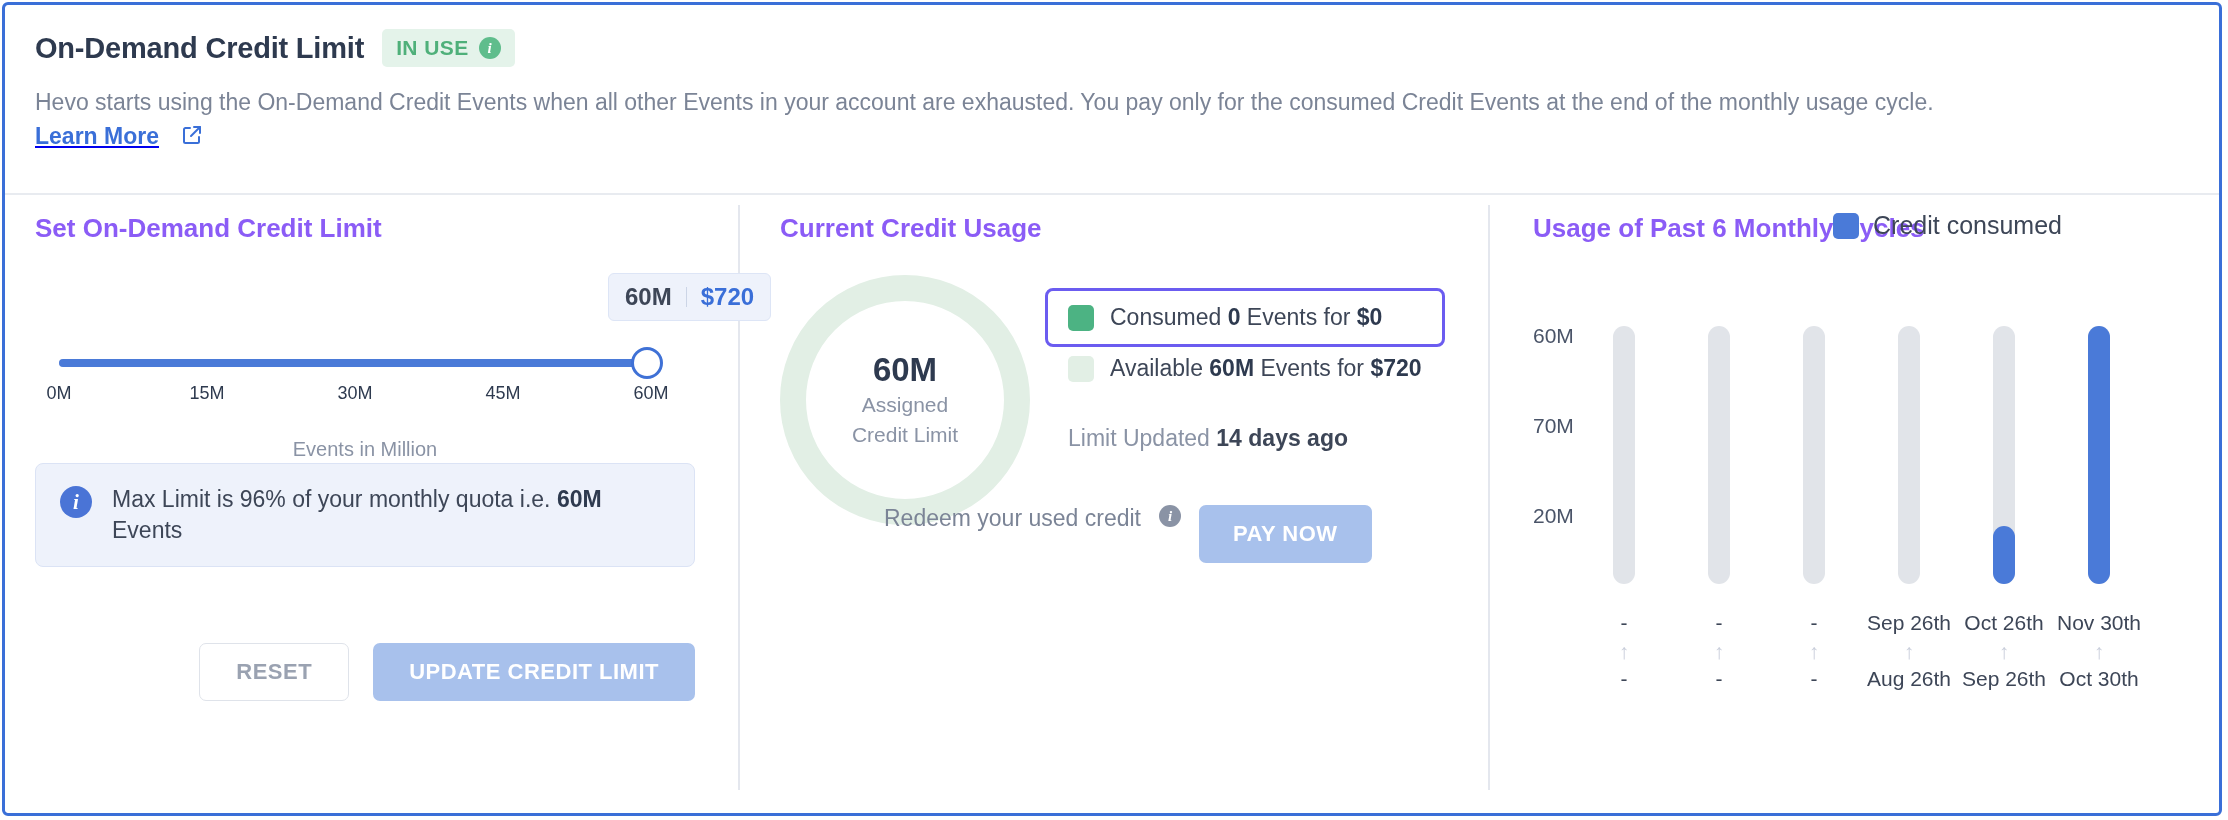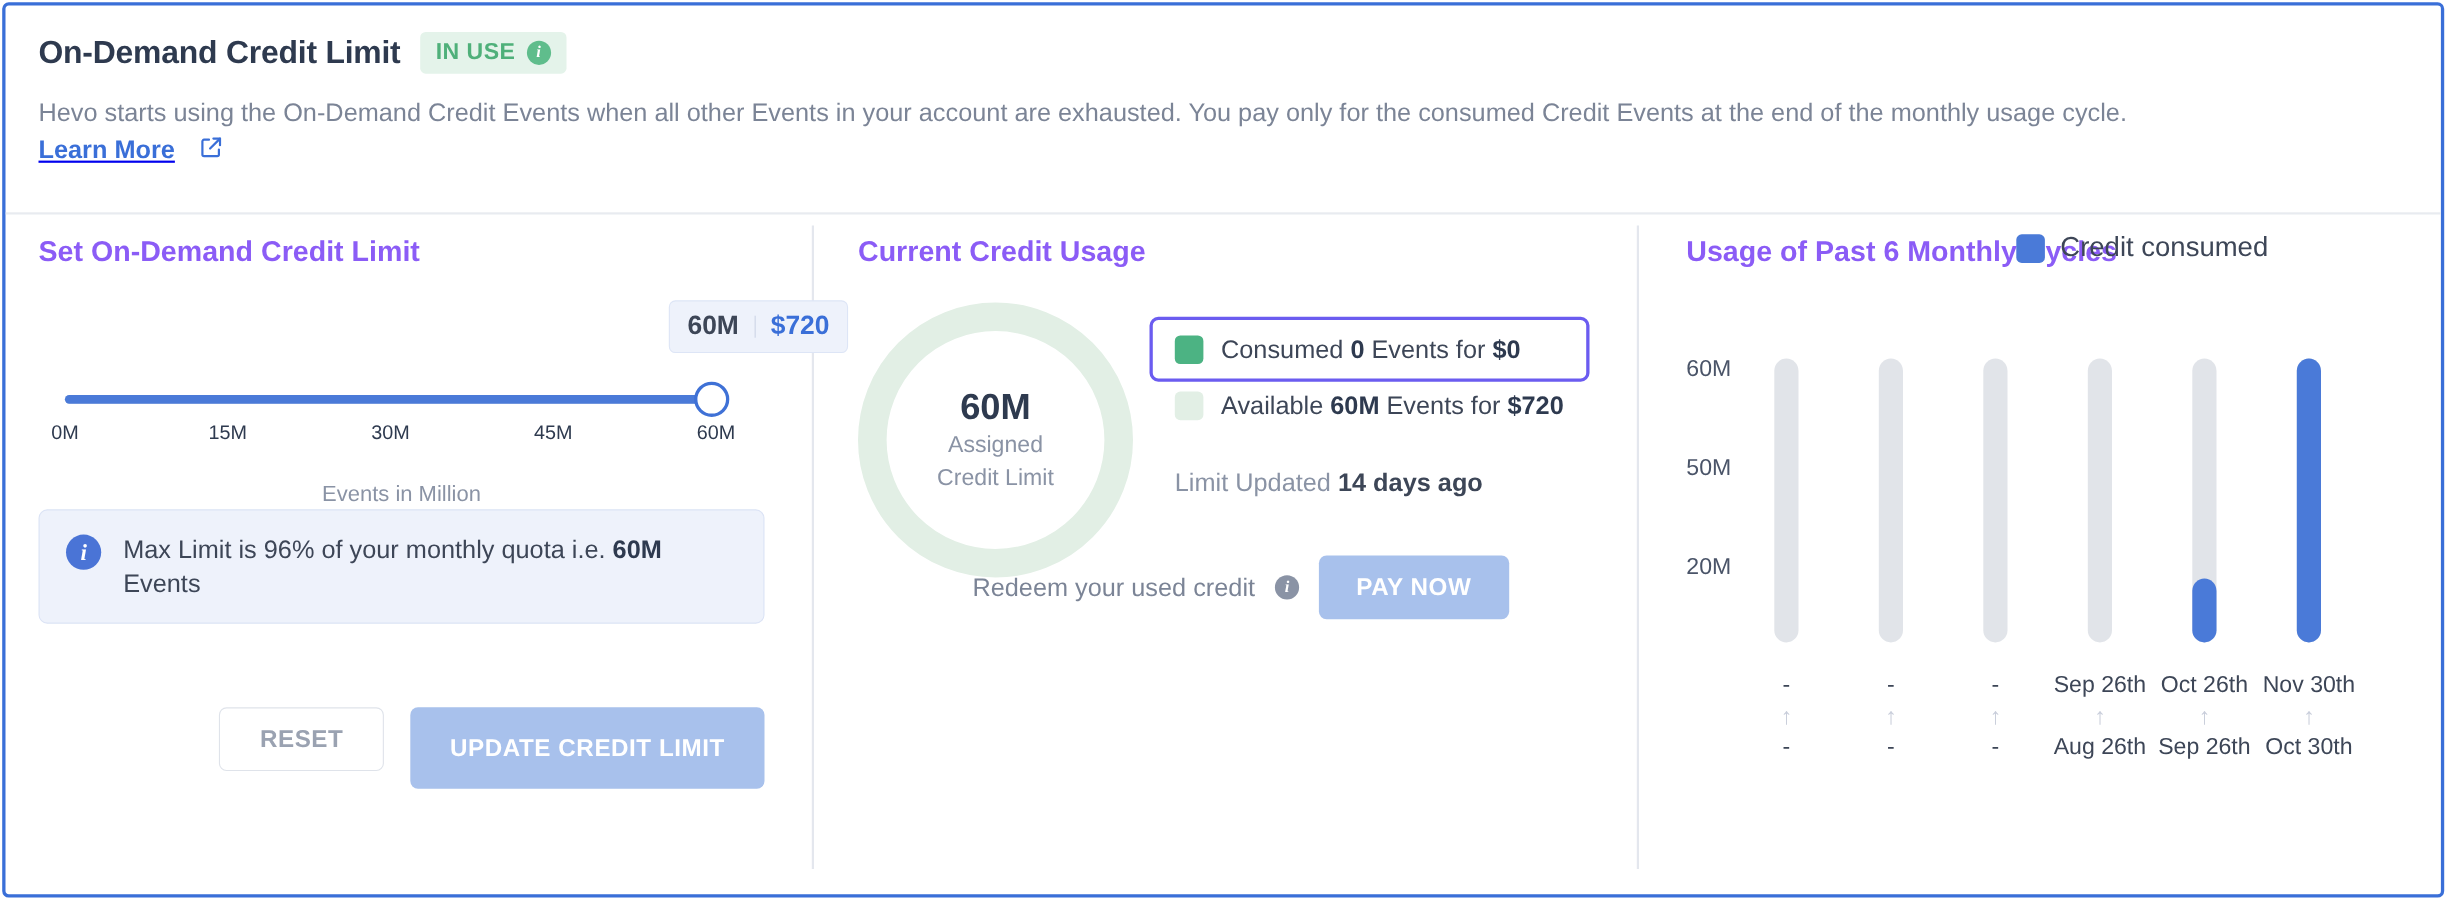--- a/index.html
+++ b/index.html
@@ -42,41 +42,41 @@
   .axis-cap{position:absolute;left:0;top:165px;width:660px;text-align:center;font-size:20px;color:#8a93a5;}
 
   .infobox{position:absolute;left:0px;top:250px;width:660px;box-sizing:border-box;background:#eef2fb;border:1px solid #dbe3f5;border-radius:8px;padding:20px 24px;display:flex;gap:20px;align-items:flex-start;}
   .infobox .i-circle{width:32px;height:32px;font-size:21px;flex:0 0 auto;margin-top:2px;}
   .infotext{font-size:23px;color:#3d4657;line-height:1.35;}
   .infotext b{font-weight:bold;color:#2e3a4f;}
 
   .btn-row{position:absolute;left:0px;top:430px;width:660px;display:flex;justify-content:flex-end;gap:24px;}
   .btn{border-radius:7px;font-size:22px;font-weight:bold;letter-spacing:0.5px;display:flex;align-items:center;justify-content:center;box-sizing:border-box;cursor:pointer;}
   .btn-reset{background:#fff;border:1px solid #dfe3ea;color:#9aa2b1;padding:0 36px;height:58px;}
-  .btn-primary{background:#a8c1ec;border:none;color:#ffffff;padding:12px 36px;height:74px;}
+  .btn-primary{background:#a8c1ec;border:none;color:#ffffff;padding:12px 36px;height:58px;}
 
   
   .colM{left:775px;width:680px;}
   .donut-wrap{position:absolute;left:0px;top:62px;width:250px;height:250px;}
   .donut{position:absolute;inset:0;border-radius:50%;border:26px solid #e2efe5;box-sizing:border-box;}
   .donut-inner{position:absolute;inset:0;display:flex;flex-direction:column;align-items:center;justify-content:center;gap:2px;}
   .donut-val{font-size:33px;font-weight:bold;color:#2e3a4f;}
   .donut-l1,.donut-l2{font-size:21px;color:#8a93a5;line-height:1.35;}
   .legend{position:absolute;left:265px;top:75px;width:400px;}
   .leg-row{display:flex;align-items:center;gap:16px;}
   .leg-consumed{box-sizing:border-box;border:3px solid #6b5cf0;border-radius:8px;padding:13px 20px;}
   .leg-available{padding:8px 23px;}
   .swatch{width:26px;height:26px;border-radius:5px;flex:0 0 auto;}
   .sw-green{background:#4cb383;}
   .sw-light{background:#e2efe5;}
   .leg-text{font-size:23px;color:#3d4657;white-space:nowrap;}
   .leg-text b{font-weight:bold;color:#2e3a4f;}
   .updated{position:absolute;left:288px;top:212px;font-size:23px;color:#8a93a5;white-space:nowrap;}
   .updated b{font-weight:bold;color:#3d4657;}
-  .pay-row{position:absolute;left:104px;top:292px;display:flex;align-items:center;gap:18px;}
+  .pay-row{position:absolute;left:104px;top:292px;display:flex;align-items:flex-start;gap:18px;}
   .pay-label{font-size:23px;color:#7b8496;}
   .btn-pay{background:#a8c1ec;border:none;color:#fff;padding:0 34px;height:58px;}
 
   
   .colR{left:1528px;width:660px;}
   .legend-top{position:absolute;left:300px;top:-2px;display:flex;align-items:center;gap:14px;}
   .sw-blue{background:#4a7ad8;width:26px;height:26px;border-radius:5px;}
   .legend-top-text{font-size:25px;color:#3d4657;}
   .chart{position:absolute;left:0px;top:105px;width:660px;height:290px;}
   .ylab{position:absolute;font-size:21px;color:#4a5468;transform:translateY(-50%);left:0px;}
@@ -187,21 +187,21 @@
 
   <div class="col colR">
     <div class="col-title">Usage of Past 6 Monthly Cycles</div>
     <div class="legend-top">
       <span class="sw-blue"></span>
       <span class="legend-top-text">Credit consumed</span>
     </div>
 
     <div class="chart">
       <div class="ylab" style="top:18px">60M</div>
-      <div class="ylab" style="top:108px">50M</div>
+      <div class="ylab" style="top:108px">70M</div>
       <div class="ylab" style="top:198px">20M</div>
 
       <div class="bars">
         <div class="bar-slot" style="left:0px">
             <div class="bar-track"></div>
           </div>
         <div class="bar-slot" style="left:95px">
             <div class="bar-track"></div>
           </div>
         <div class="bar-slot" style="left:190px">

